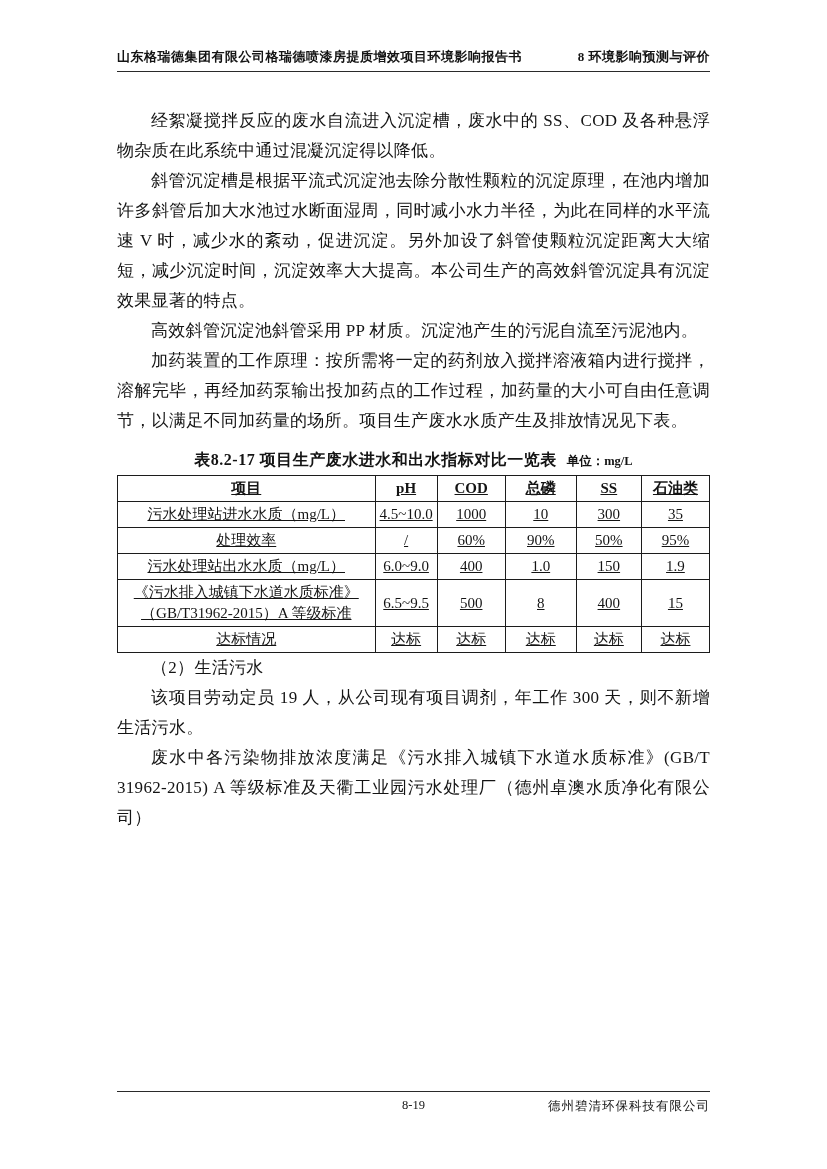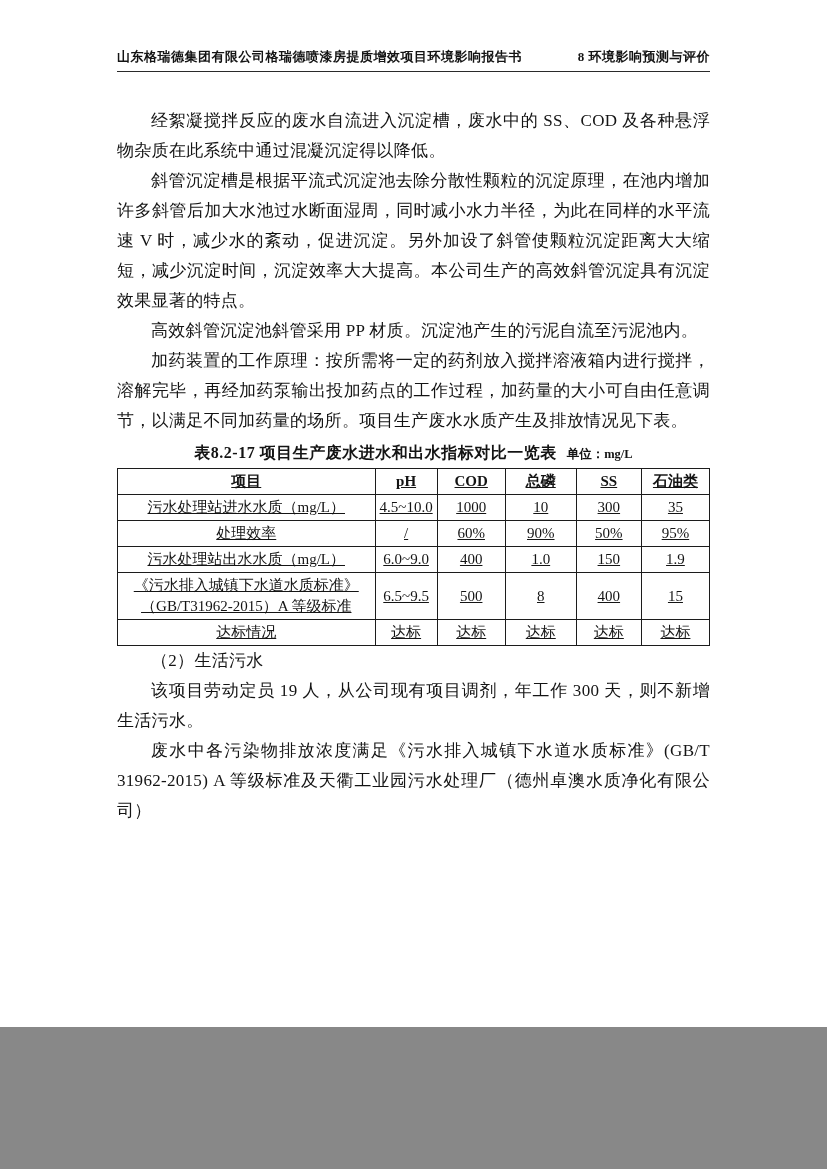--- a/index.html
+++ b/index.html
@@ -1,19 +1,19 @@
 <!DOCTYPE html>
 <html><head>
 <meta charset="utf-8">
 <style>
   html, body { margin: 0; padding: 0; background: #888; }
   .page {
     position: relative;
     width: 827px;
-    height: 1027px;
+    height: 1169px;
     margin: 0 auto;
     background: #ffffff;
     font-family: "Liberation Serif", "DejaVu Serif", serif;
     color: #141414;
     overflow: hidden;
   }
   
   .header {
     position: absolute;
     top: 48px;
@@ -39,21 +39,21 @@
   .body-area p {
     margin: 0;
     font-size: 17px;
     line-height: 30px;
     text-align: justify;
     text-indent: 2em;
     letter-spacing: 0.3px;
   }
   
   .caption {
-    margin-top: 6px;
+    margin-top: 13px;
     margin-bottom: 3px;
     text-align: center;
     font-weight: bold;
     line-height: 22px;
   }
   .caption .title { font-size: 16px; letter-spacing: 0.5px; }
   .caption .unit  { font-size: 12.5px; margin-left: 10px; }
   
   table.data {
     width: 100%;

